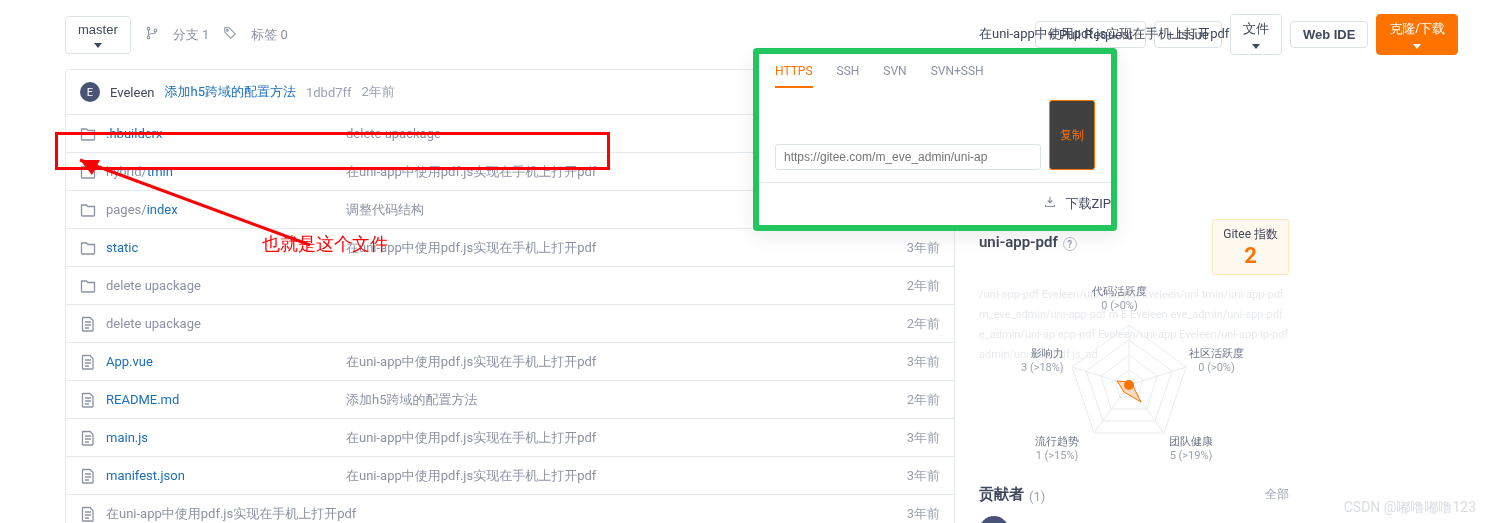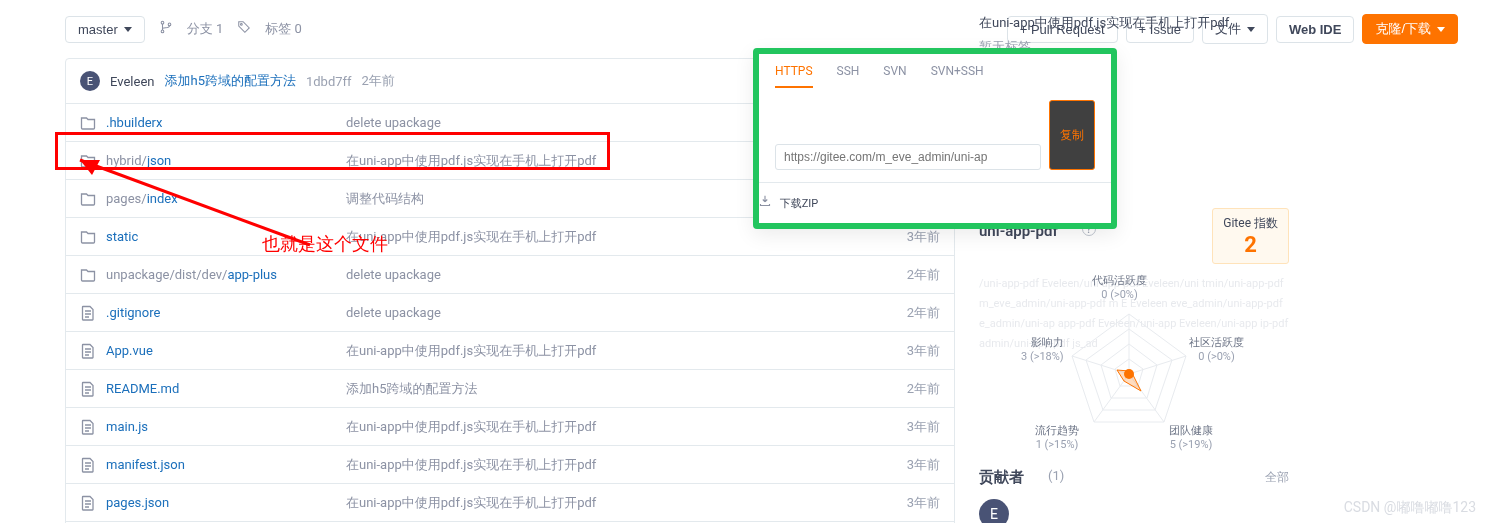--- a/index.html
+++ b/index.html
@@ -1,19 +1,19 @@
 <!DOCTYPE html>
 <html><head>
 <meta charset="utf-8">
 <style>
 * { box-sizing: border-box; margin: 0; padding: 0; }
 body { font-family: -apple-system, BlinkMacSystemFont, "Segoe UI", Roboto, "Helvetica Neue", Arial, sans-serif; font-size: 14px; color: #40485b; background: #fff; width: 1486px; height: 523px; position: relative; overflow: hidden; }
 a { text-decoration: none; color: #1b6fbb; }
 .topbar { display: flex; align-items: center; padding: 14px 0 14px 65px; gap: 8px; }
-.btn { border: 1px solid #dce3e8; background: #fff; border-radius: 4px; padding: 5px 12px; font-size: 13px; color: #40485b; cursor: pointer; display: inline-flex; align-items: center; gap: 6px; }
+.btn { border: 1px solid #dce3e8; background: #fff; border-radius: 4px; padding: 5px 12px; font-size: 13px; color: #40485b; cursor: pointer; display: inline-flex; align-items: center; gap: 6px; flex-direction: column; }
 .btn-primary { background: #fe7300; color: #fff; border-color: #fe7300; }
 .caret { width: 0; height: 0; border-left: 4px solid transparent; border-right: 4px solid transparent; border-top: 5px solid currentColor; }
 .topbar .meta { display: inline-flex; gap: 14px; color: #8c92a4; font-size: 13px; margin-left: 6px; }
 .topbar .spacer { flex: 1; }
 .main { display: flex; padding: 0 0 0 65px; }
 .file-panel { width: 890px; border: 1px solid #e3e9ed; border-radius: 4px 4px 0 0; }
 .commit-bar { display: flex; align-items: center; padding: 12px 14px; gap: 10px; border-bottom: 1px solid #e3e9ed; font-size: 13px; }
 .avatar { width: 20px; height: 20px; border-radius: 50%; background: #495375; color: #fff; font-size: 11px; display: flex; align-items: center; justify-content: center; }
 .avatar.lg { width: 30px; height: 30px; font-size: 14px; }
 .commit-bar .author { color: #40485b; }
@@ -24,37 +24,37 @@
 .row .name { width: 240px; }
 .row .name a { color: #1b6fbb; }
 .row .name .seg { color: #8c92a4; }
 .row .msg { flex: 1; color: #8c92a4; }
 .row .time { color: #9aa1b1; width: 60px; text-align: right; }
 .highlight-box { position: absolute; border: 3px solid #ff0000; pointer-events: none; }
 .annot-arrow { position: absolute; pointer-events: none; }
 .annot-text { position: absolute; color: #ff0000; font-size: 18px; pointer-events: none; font-family: "Microsoft YaHei", sans-serif; }
 .sidebar { width: 310px; margin-left: 24px; font-size: 13px; color: #40485b; }
 .sidebar .faint { color: #9aa1b1; margin: 6px 0 14px; }
-.sidebar h3 { font-size: 15px; font-weight: 600; margin: 14px 0 10px; display: flex; align-items: flex-start; gap: 24px; }
+.sidebar h3 { font-size: 15px; font-weight: 600; margin: 14px 0 10px; display: flex; align-items: flex-end; gap: 5px; }
 .help-icon { width: 14px; height: 14px; border: 1px solid #c0c6d0; border-radius: 50%; font-size: 10px; color: #9aa1b1; display: inline-flex; align-items: center; justify-content: center; }
 .gitee-index { float: right; background: #fff9ef; border: 1px solid #ffe3ba; border-radius: 3px; padding: 6px 10px; text-align: center; font-size: 12px; }
 .gitee-index .num { color: #fe7300; font-size: 22px; font-weight: bold; }
 .radar-wrap { position: relative; height: 190px; margin-top: 10px; }
 .radar-bg { position: absolute; inset: 0; opacity: 0.5; font-size: 11px; color: #d0d4dc; line-height: 20px; overflow: hidden; }
 .radar-label { position: absolute; font-size: 11px; color: #6b7385; text-align: center; line-height: 14px; }
-.contrib-head { display: flex; justify-content: space-between; align-items: center; margin-top: 4px; }
+.contrib-head { display: flex; justify-content: space-between; align-items: center; margin-top: 10px; }
 .contrib-head .all { color: #9aa1b1; font-size: 12px; }
 .clone-panel { position: absolute; top: 48px; left: 753px; width: 364px; background: #fff; border: 6px solid #22c55e; border-radius: 4px; box-shadow: 0 6px 20px rgba(0,0,0,0.08); z-index: 30; }
 .clone-tabs { display: flex; gap: 24px; padding: 10px 16px 0; font-size: 12px; color: #8c92a4; }
 .clone-tabs .active { color: #fe7300; border-bottom: 2px solid #fe7300; padding-bottom: 8px; }
 .clone-tabs span { cursor: pointer; padding-bottom: 8px; }
 .clone-url { display: flex; padding: 12px 16px; gap: 8px; }
 .clone-url input { flex: 1; border: 1px solid #dce3e8; border-radius: 3px; padding: 5px 8px; font-size: 12px; color: #9aa1b1; background: #fff; margin-top: 44px; }
 .copy-btn { border: 1px solid #fe7300; color: #fe7300; background: #404040; border-radius: 3px; padding: 5px 10px; font-size: 12px; cursor: pointer; }
-.zip-row { border-top: 1px solid #e3e9ed; text-align: left; padding: 12px 0; font-size: 11px; color: #40485b; cursor: pointer; }
+.zip-row { border-top: 1px solid #e3e9ed; text-align: right; padding: 12px 0; font-size: 13px; color: #40485b; cursor: pointer; }
 .zip-row .dl-icon { color: #8c92a4; margin-right: 6px; }
 .file-row-time { position: absolute; left: 850px; font-size: 13px; color: #9aa1b1; background: #fff; padding: 0 4px; }
 .lang-row { color: #8c92a4; font-size: 13px; display: flex; align-items: center; gap: 4px; }
 .watermark { position: absolute; right: 10px; bottom: 6px; color: #d9dce2; font-size: 14px; margin-left: 24px; }
 svg { display: block; }
 </style>
 </head>
 <body>
 
 <div class="topbar">
@@ -114,21 +114,21 @@
           <span class="name"><a>.hbuilderx</a></span>
           <span class="msg">delete upackage</span>
           <span class="time">2年前</span>
         </div>
         <div class="row">
           <span class="icon">
             <svg width="16" height="16" viewBox="0 0 16 16" fill="none" stroke="#8c92a4" stroke-width="1.3">
               <path d="M1.5 3h5l1.5 1.5h6.5v8.5a1 1 0 0 1-1 1H2.5a1 1 0 0 1-1-1V3z"></path>
             </svg>
           </span>
-          <span class="name"><span class="seg">hybrid/</span><a>json</a></span>
+          <span class="name"><span class="seg">hybrid/</span><a>tmin</a></span>
           <span class="msg">在uni-app中使用pdf.js实现在手机上打开pdf</span>
           <span class="time">3年前</span>
         </div>
         <div class="row">
           <span class="icon">
             <svg width="16" height="16" viewBox="0 0 16 16" fill="none" stroke="#8c92a4" stroke-width="1.3">
               <path d="M1.5 3h5l1.5 1.5h6.5v8.5a1 1 0 0 1-1 1H2.5a1 1 0 0 1-1-1V3z"></path>
             </svg>
           </span>
           <span class="name"><span class="seg">pages/</span><a>index</a></span>
@@ -144,32 +144,30 @@
           <span class="name"><a>static</a></span>
           <span class="msg">在uni-app中使用pdf.js实现在手机上打开pdf</span>
           <span class="time">3年前</span>
         </div>
         <div class="row">
           <span class="icon">
             <svg width="16" height="16" viewBox="0 0 16 16" fill="none" stroke="#8c92a4" stroke-width="1.3">
               <path d="M1.5 3h5l1.5 1.5h6.5v8.5a1 1 0 0 1-1 1H2.5a1 1 0 0 1-1-1V3z"></path>
             </svg>
           </span>
-          <span class="name"><span class="seg">unpackage/dist/dev/</span><a>app-plus</a></span>
           <span class="msg">delete upackage</span>
           <span class="time">2年前</span>
         </div>
         <div class="row">
           <span class="icon">
             <svg width="16" height="16" viewBox="0 0 16 16" fill="none" stroke="#8c92a4" stroke-width="1.3">
               <path d="M3 1.5h7l3 3v10a.5.5 0 0 1-.5.5H3a.5.5 0 0 1-.5-.5V2a.5.5 0 0 1 .5-.5z"></path>
               <path d="M5 6h6M5 9h6M5 12h4"></path>
             </svg>
           </span>
-          <span class="name"><a>.gitignore</a></span>
           <span class="msg">delete upackage</span>
           <span class="time">2年前</span>
         </div>
         <div class="row">
           <span class="icon">
             <svg width="16" height="16" viewBox="0 0 16 16" fill="none" stroke="#8c92a4" stroke-width="1.3">
               <path d="M3 1.5h7l3 3v10a.5.5 0 0 1-.5.5H3a.5.5 0 0 1-.5-.5V2a.5.5 0 0 1 .5-.5z"></path>
               <path d="M5 6h6M5 9h6M5 12h4"></path>
             </svg>
           </span>
@@ -210,21 +208,20 @@
           <span class="msg">在uni-app中使用pdf.js实现在手机上打开pdf</span>
           <span class="time">3年前</span>
         </div>
         <div class="row">
           <span class="icon">
             <svg width="16" height="16" viewBox="0 0 16 16" fill="none" stroke="#8c92a4" stroke-width="1.3">
               <path d="M3 1.5h7l3 3v10a.5.5 0 0 1-.5.5H3a.5.5 0 0 1-.5-.5V2a.5.5 0 0 1 .5-.5z"></path>
               <path d="M5 6h6M5 9h6M5 12h4"></path>
             </svg>
           </span>
-          <span class="name"><a>pages.json</a></span>
           <span class="msg">在uni-app中使用pdf.js实现在手机上打开pdf</span>
           <span class="time">3年前</span>
         </div>
       </div>
   </div>
 
   <div class="sidebar">
     <div style="color:#40485b;margin-top:-44px">在uni-app中使用pdf.js实现在手机上打开pdf</div>
     <div class="faint">暂无标签</div>
     <div class="lang-row">

